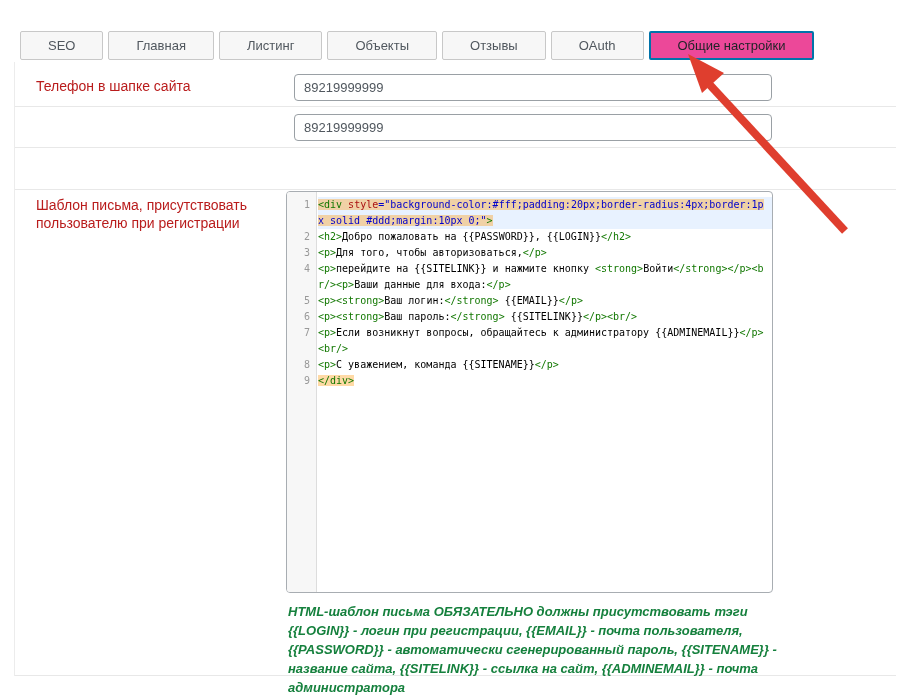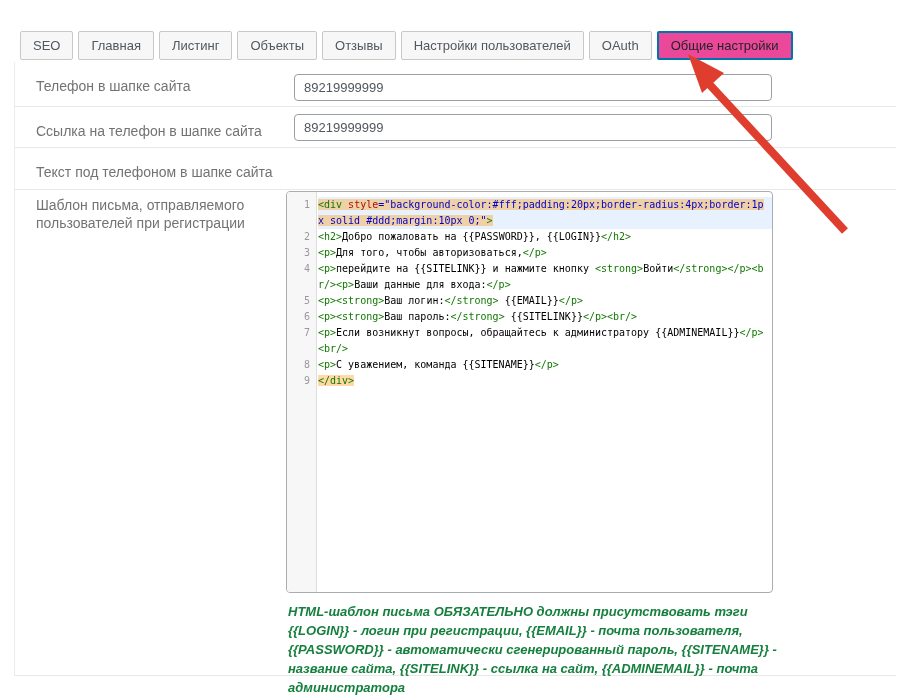--- a/index.html
+++ b/index.html
@@ -3,36 +3,36 @@
 <meta charset="utf-8">
 <style>
   * { margin:0; padding:0; box-sizing:border-box; }
   html,body { width:908px; height:697px; background:#fff; overflow:hidden;
               font-family:"Liberation Sans", sans-serif; }
   .page { position:relative; width:908px; height:697px; background:#fff; }
 
   
   .tabbar { position:absolute; left:20px; top:31px; right:0; height:30px;
             display:flex; gap:5px; overflow:hidden; white-space:nowrap; }
-  .tab { flex:0 0 auto; height:29px; line-height:27px; padding:0 12px;
+  .tab { flex:0 0 auto; height:29px; line-height:27px; padding:0 27px;
          background:#f7f7f7; border:1px solid #c8c8c8; border-radius:2px;
          font-family:"Liberation Sans", sans-serif; font-size:13px; color:#50575e;
          cursor:pointer; }
   .tab.active { background:#ec4899; border:2px solid #0073aa; color:#1d2327; line-height:25px; }
 
   
   .form { position:absolute; left:14px; top:62px; width:882px;
           border-left:1px solid #ececec; }
   .row { position:relative; border-bottom:1px solid #e8e8e8; }
   .row-1 { height:45px; }
   .row-2 { height:41px; }
   .row-3 { height:42px; }
   .row-4 { height:486px; }
   .field-label { position:absolute; left:21px; top:15px; width:250px;
-                 font-size:14px; color:#737373; line-height:18px; }
+                 font-size:14px; color:#b91c1c; line-height:18px; }
   .row-4 .field-label { top:6px; }
   .text-input { position:absolute; left:279px; width:478px; height:27px;
                 border:1px solid #9aa0a5; border-radius:4px; background:#fff;
                 padding:0 9px; font-size:13px; color:#50575e;
                 font-family:"Liberation Sans", sans-serif; }
   .row-1 .text-input { top:12px; }
   .row-2 .text-input { top:7px; }
   .row-3 .text-input { top:7px; }
 
   
@@ -68,43 +68,40 @@
 <body>
 
 <div class="page">
 
   <div class="tabbar">
       <button class="tab">SEO</button>
       <button class="tab">Главная</button>
       <button class="tab">Листинг</button>
       <button class="tab">Объекты</button>
       <button class="tab">Отзывы</button>
-      <button class="tab">Настройки пользователей</button>
       <button class="tab">OAuth</button>
       <button class="tab active">Общие настройки</button>
     </div>
 
   <div class="form">
 
     <div class="row row-1">
       <div class="field-label">Телефон в шапке сайта</div>
       <input class="text-input" type="text" value="89219999999" style="">
     </div>
 
     <div class="row row-2">
-      <div class="field-label">Ссылка на телефон в шапке сайта</div>
       <input class="text-input" type="text" value="89219999999" style="">
     </div>
 
     <div class="row row-3">
-      <div class="field-label">Текст под телефоном в шапке сайта</div>
     </div>
 
     <div class="row row-4">
-      <div class="field-label">Шаблон письма, отправляемого пользователей при регистрации</div>
+      <div class="field-label">Шаблон письма, присутствовать пользователю при регистрации</div>
 
       <div class="editor">
         <div class="gutter-bg"></div>
         <div class="code-lines">
             <div class="cm-line active">
               <span class="ln">1</span>
               <span class="line-text"><span class="seg-tag match">&lt;div </span><span class="seg-attr match">style</span><span class="seg-str match">="background-color:#fff;padding:20px;border-radius:4px;border:1px solid #ddd;margin:10px 0;"</span><span class="seg-tag match">&gt;</span></span>
             </div>
             <div class="cm-line">
               <span class="ln">2</span>

